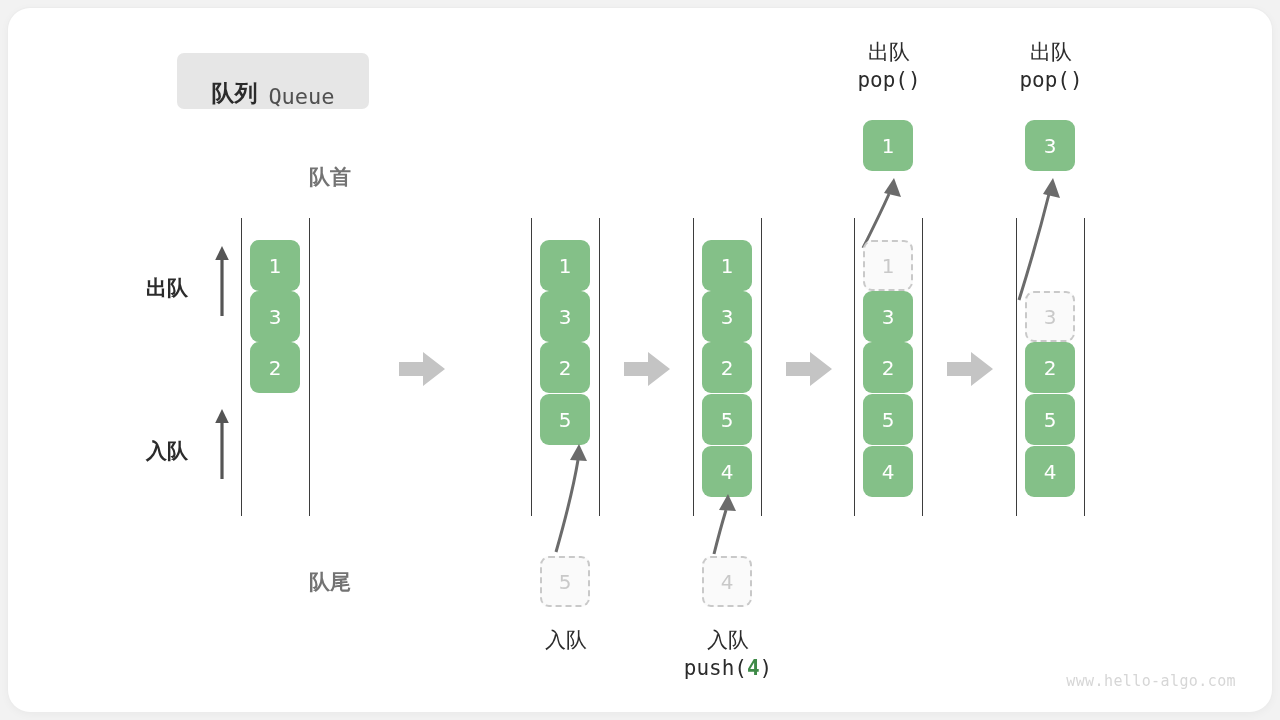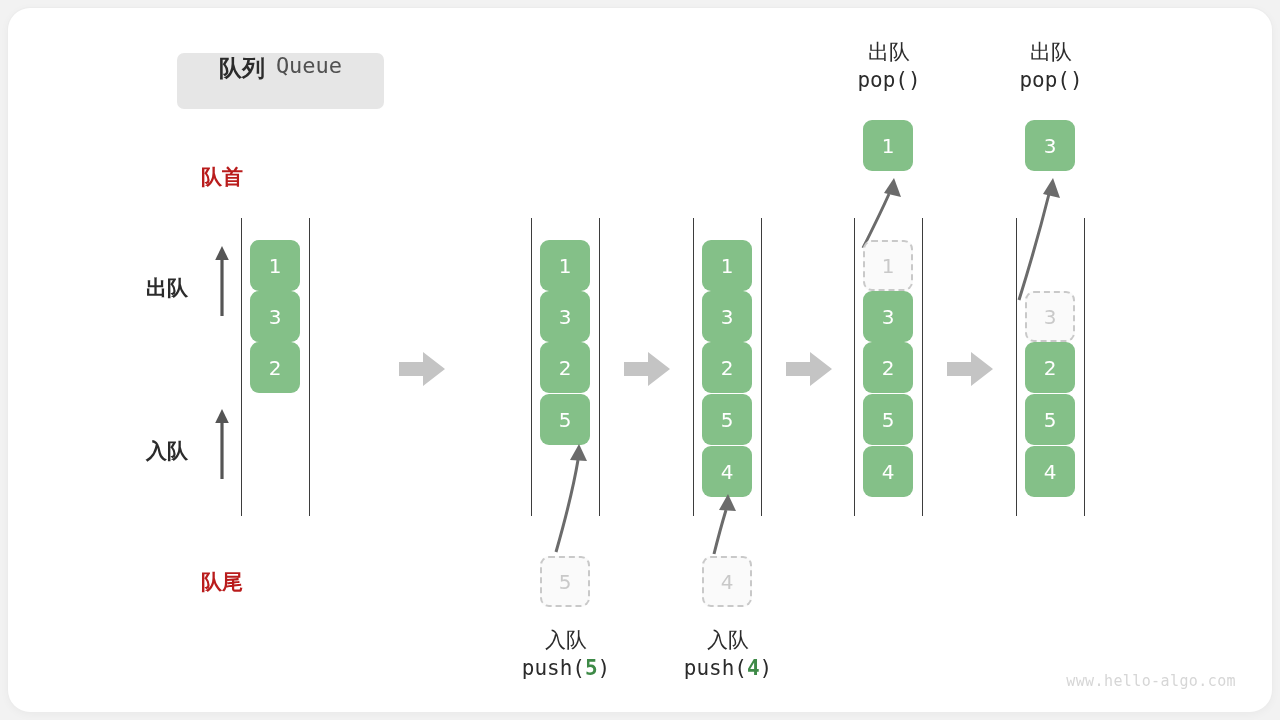--- a/index.html
+++ b/index.html
@@ -29,26 +29,26 @@
     border-radius: 22px;
     box-shadow: 0 0 0 1px #ececec, 0 2px 10px rgba(0,0,0,0.045);
     overflow: hidden;
   }
 
   
   #title-badge {
     position: absolute;
     left: 169px;
     top: 45px;
-    width: 207px;
+    width: 192px;
     height: 56px;
     background: #e6e6e6;
     border-radius: 7px;
     display: flex;
-    align-items: flex-start;
+    align-items: flex-end;
     justify-content: center;
     gap: 11px;
   }
   #title-badge .cn {
     font-family: "DejaVu Sans", sans-serif;
     font-size: 23px;
     font-weight: bold;
     color: #2b2b2b;
   }
   #title-badge .en {
@@ -125,23 +125,23 @@
   }
   .updown-arrow {
     position: absolute;
     width: 20px;
   }
   .head-label, .tail-label {
     position: absolute;
     font-family: "DejaVu Sans", sans-serif;
     font-size: 21px;
     font-weight: bold;
-    color: #b91c1c;
+    color: #737373;
     white-space: nowrap;
-    text-align: left;
+    text-align: right;
   }
 
   
   .op-caption {
     position: absolute;
     width: 200px;
     text-align: center;
     line-height: 1.35;
     white-space: nowrap;
   }
@@ -241,21 +241,20 @@
 
       <svg class="motion" style="left:30px; top:430px; width:90px; height:118px;" viewBox="0 0 90 118">
         <path d="M 30 114 C 38 86, 47 52, 52 22" stroke="#6b6b6b" stroke-width="3" fill="none"></path>
         <polygon points="53,6 44,22 61,23" fill="#6b6b6b"></polygon>
       </svg>
 
       <div class="cell ghost float-ghost" style="top:548px;">5</div>
 
       <div class="op-caption" style="left:-30px; top:618px;">
         <span class="cn">入队</span>
-        <span class="code"><span>push(</span><span class="num">5</span><span>)</span></span>
       </div>
     </div>
 
     <svg class="flow-arrow" style="left:616px; top:342px;" viewBox="0 0 46 38">
       <polygon points="0,12 24,12 24,2 46,19 24,36 24,26 0,26" fill="#c4c4c4"></polygon>
     </svg>
 
     <div class="column" style="left:650px;">
       <div class="rails">
         <div class="rail left"></div>

